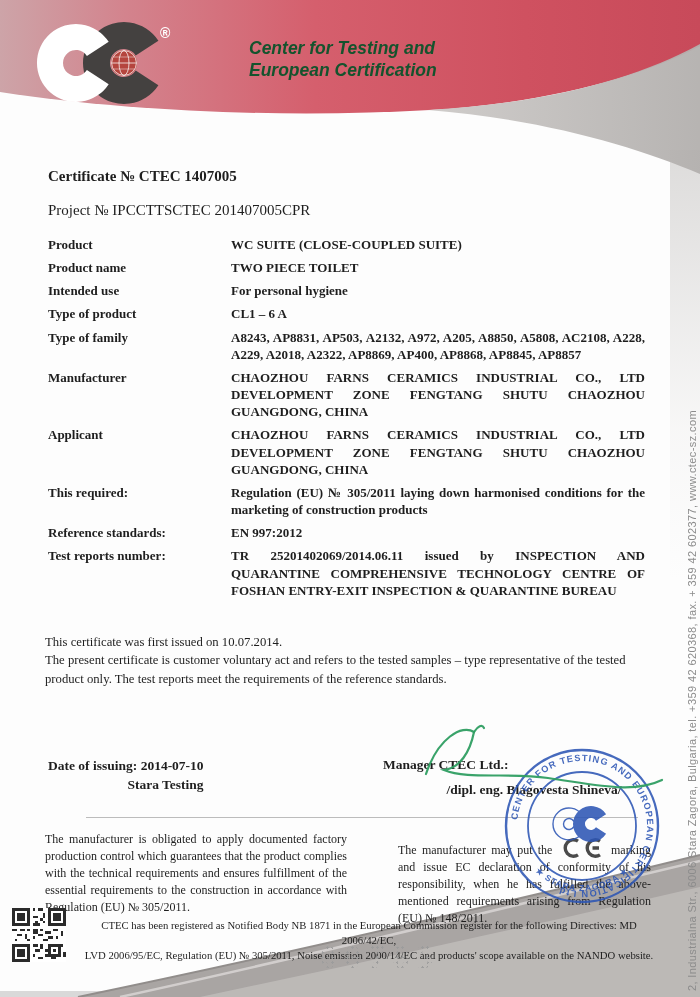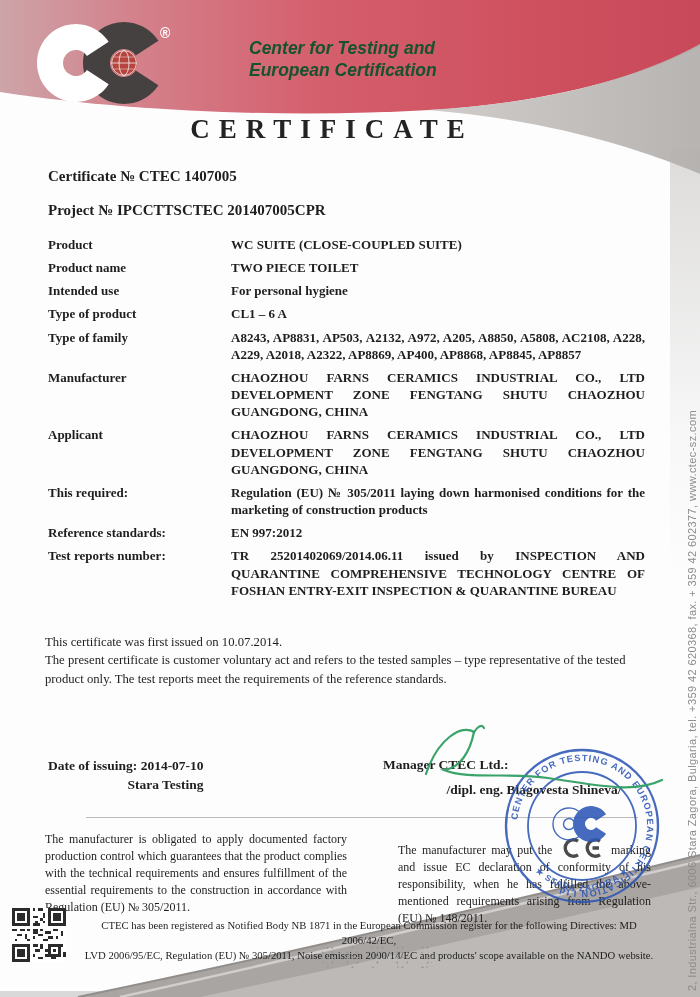--- a/index.html
+++ b/index.html
@@ -12,21 +12,21 @@
   .header-wave{left:0;top:0;z-index:1;}
   .header-orgname{left:201px;top:37px;z-index:3;color:#14532d;font-family:"Liberation Sans",sans-serif;
       font-weight:bold;font-style:italic;font-size:17.5px;line-height:1.28;margin-left:48px;}
   .right-edge-shade{right:0;top:150px;width:30px;height:430px;z-index:0;
       background:linear-gradient(180deg,rgba(182,179,177,.45),rgba(215,213,211,.15) 65%,rgba(255,255,255,0));}
 
   
   .doc-title{left:0;top:114px;width:664px;text-align:center;font-size:27px;font-weight:bold;
       letter-spacing:9px;color:#232323;z-index:2;}
   .cert-no{left:48px;top:168px;font-size:15px;font-weight:bold;}
-  .project-no{left:48px;top:202px;font-size:15px;font-weight:bold;}
+  .project-no{left:48px;top:202px;font-size:15px;font-weight:normal;}
 
   
   .fields{left:48px;top:236px;width:597px;z-index:2;}
   .field-row{display:flex;margin-bottom:6px;}
   .field-label{flex:none;width:157px;font-weight:bold;font-size:13px;line-height:1.32;}
   .field-value{flex:1;font-weight:bold;font-size:13px;line-height:1.32;text-align:justify;margin-left:26px;}
 
   .notes{left:45px;top:621px;width:604px;font-size:12.7px;line-height:1.45;z-index:2;margin-top:12px;}
 
   
@@ -95,21 +95,20 @@
       </g>
       <text x="160" y="38" fill="#ffffff" font-family="Liberation Sans, sans-serif" font-size="14" font-weight="bold">®</text>
     </g>
   </svg>
   <div class="abs header-orgname">
     <div>Center for Testing and</div>
     <div>European Certification</div>
   </div>
   <div class="abs right-edge-shade"></div>
 
-  <div class="abs doc-title">CERTIFICATE</div>
   <div class="abs cert-no">Certificate № CTEC 1407005</div>
   <div class="abs project-no">Project № IPCCTTSCTEC 201407005CPR</div>
 
   <div class="abs fields">
     <div class="field-row">
       <div class="field-label">Product</div>
       <div class="field-value">WC SUITE (CLOSE-COUPLED SUITE)</div>
     </div>
     <div class="field-row">
       <div class="field-label">Product name</div>

